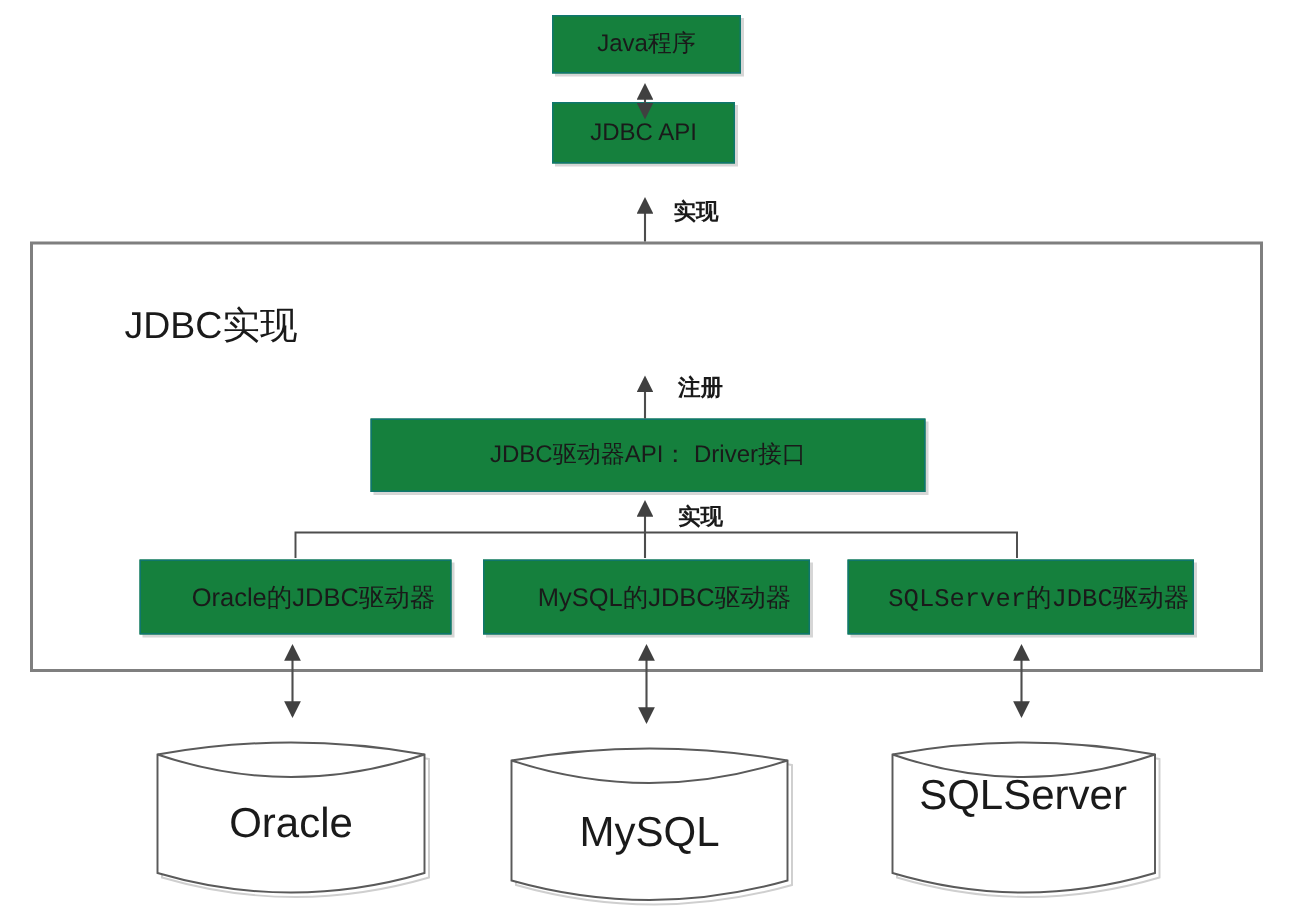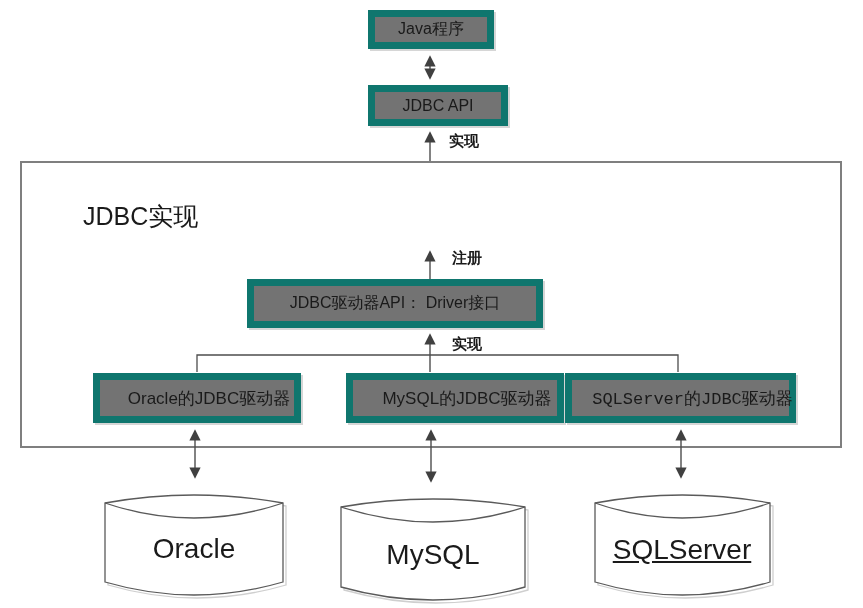--- a/index.html
+++ b/index.html
@@ -10,22 +10,22 @@
     font-family:"Liberation Sans","DejaVu Sans",sans-serif;
     color:#1a1a1a;
     overflow:hidden;
   }
   svg.layer{position:absolute;left:0;top:0;width:863px;height:608px;}
   #lines-top{pointer-events:none;z-index:3;}
   #lines-bottom{z-index:0;}
   .node{
     position:absolute;
     box-sizing:border-box;
-    background:#737373;
-    border:7px solid #0f766e;
+    background:#15803d;
+    border:1px solid #0f766e;
     box-shadow:2px 2px 0 #d6d6d6;
     display:flex;align-items:center;justify-content:center;
     text-align:left;
     font-size:16px;
     z-index:1;
     white-space:nowrap;
   }
   .container-box{
     position:absolute;
     box-sizing:border-box;
@@ -77,52 +77,52 @@
     <g>
       <path d="M595,503 Q682,487 770,503 L770,582 Q682,608 595,582 Z" fill="#ffffff" stroke="#5a5a5a" stroke-width="1.3"></path>
       <path d="M770,503 Q682,533 595,503" fill="none" stroke="#5a5a5a" stroke-width="1.3"></path>
     </g>
   </svg>
 
   <div class="node" style="left:368px;top:10px;width:126px;height:39px;">
     <span>Java程序</span>
   </div>
 
-  <div class="node" style="left:368px;top:85px;width:140px;height:41px;">
+  <div class="node" style="left:368px;top:68px;width:122px;height:41px;">
     <span>JDBC API</span>
   </div>
 
   <div class="container-box" style="left:20px;top:161px;width:822px;height:287px;"></div>
 
   <div class="free-label impl-title" style="left:83px;top:200px;">JDBC实现</div>
 
 
-  <div class="node" style="left:247px;top:279px;width:296px;height:49px;">
+  <div class="node" style="left:247px;top:279px;width:370px;height:49px;">
     <span>JDBC驱动器API： Driver接口</span>
   </div>
 
   <div class="node driver-box" style="left:93px;top:373px;width:208px;height:50px;">
     <span>Oracle的JDBC驱动器</span>
   </div>
 
-  <div class="node driver-box" style="left:322px;top:373px;width:218px;height:50px;margin-left:24px;">
+  <div class="node driver-box" style="left:322px;top:373px;width:218px;height:50px;">
     <span>MySQL的JDBC驱动器</span>
   </div>
 
   <div class="node driver-box" style="left:565px;top:373px;width:231px;height:50px;font-family:Liberation Mono, monospace;">
     <span>SQLServer的JDBC驱动器</span>
   </div>
 
   <div class="free-label edge-label" style="left:449px;top:132px;">实现</div>
   <div class="free-label edge-label" style="left:452px;top:249px;">注册</div>
   <div class="free-label edge-label" style="left:452px;top:335px;">实现</div>
 
   <div class="db-label" style="left:194px;top:533px;">Oracle</div>
   <div class="db-label" style="left:433px;top:539px;">MySQL</div>
-  <div class="db-label" style="left:682px;top:534px;text-decoration:underline;">SQLServer</div>
+  <div class="db-label" style="left:682px;top:514px;">SQLServer</div>
 
   <svg class="layer" id="lines-top">
     <defs>
       <marker id="ah" viewBox="0 0 10 10" refX="8.5" refY="5" markerWidth="8" markerHeight="8" orient="auto-start-reverse">
         <path d="M0,0 L10,5 L0,10 Z" fill="#404040"></path>
       </marker>
     </defs>
     <g stroke="#4d4d4d" stroke-width="1.4" fill="none">
 
       <path d="M430,57 L430,78" marker-start="url(#ah)" marker-end="url(#ah)"></path>

